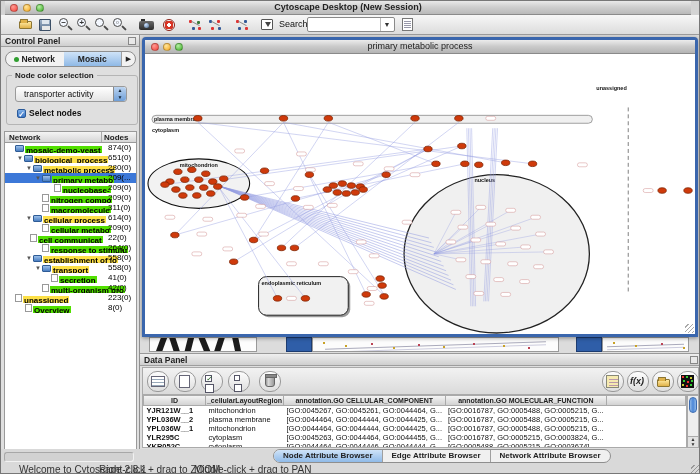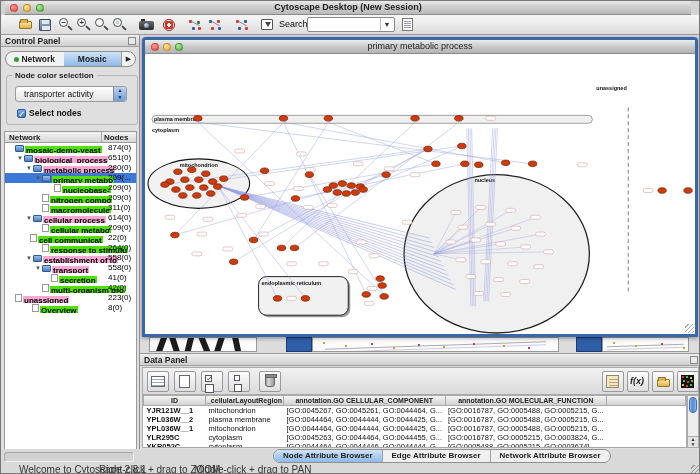--- a/index.html
+++ b/index.html
@@ -65,21 +65,21 @@
   .gridhead .c2{width:34px;padding:1px 0 0 2px;}
   .treewrap{position:absolute;left:3px;top:108px;width:133px;height:312px;background:#fff;border:1px solid #9a9a9a;border-top:none;overflow:hidden;}
   .trow{position:relative;height:10px;line-height:10px;white-space:nowrap;overflow:hidden;}
   .trow.sel{background:#3c78d8;}
   .exp{display:inline-block;width:7px;font-size:6px;color:#555;vertical-align:top;}
   .ticon{display:inline-block;width:9px;height:7px;vertical-align:1px;margin-right:1px;}
   .ticon.folder{background:linear-gradient(#9cc0ea,#4a7ec0);border:1px solid #2f5c96;border-radius:1px;}
   .ticon.file{width:7px;height:8px;background:#fff;border:1px solid #999;}
   .tlabel{font-size:8px;font-weight:bold;color:#000;padding:0 1px;}
   .hl-green{background:#52e000;}
-  .hl-red{background:#f9a8d4;}
+  .hl-red{background:#fde047;}
   .tcount{position:absolute;left:103px;font-size:8px;color:#000;}
   .trow.sel .tcount{color:#000;}
 
   
   .desktop{position:absolute;left:139px;top:34px;width:561px;height:318px;background:#dcdcdc;overflow:hidden;}
   .frag{position:absolute;top:302px;height:15px;background:#f6f6f6;border:1px solid #999;overflow:hidden;}
   .frag.letters{left:9px;width:108px;background:#fdfdfd;}
   .frag.letters i{position:absolute;top:-2px;width:6px;height:20px;background:#1c1c1c;}
   .bluechip{position:absolute;top:302px;width:26px;height:15px;background:#2f5ea8;border:1px solid #1d3c70;}
   .frag.dots{background:#fcfcfc;}
@@ -90,21 +90,21 @@
   .netframe .ftitle{position:relative;height:14px;background:linear-gradient(#ececec,#cacaca 50%,#b4b4b4);border-bottom:1px solid #8a8a8a;}
   .netframe .ftitle .title{position:absolute;left:0;right:0;top:1px;text-align:center;font-size:9px;font-weight:normal;color:#222;}
   .canvas{position:absolute;left:0;top:14px;right:0;bottom:0;background:#fff;overflow:hidden;}
   .canvas svg{position:absolute;left:0;top:0;width:100%;height:100%;}
   .grip{position:absolute;right:1px;bottom:1px;width:9px;height:9px;
     background:repeating-linear-gradient(135deg,transparent 0 2px,#aaa 2px 3px);}
 
   
   .dpanel{position:absolute;left:139px;top:352px;width:561px;height:96px;background:#dfdfdf;border-top:1px solid #999;}
   .dtools{position:absolute;left:2px;top:13px;width:557px;height:28px;background:linear-gradient(#f2f2f2,#dadada);border:1px solid #aaa;}
-  .dbtn{position:absolute;top:3px;width:22px;height:21px;background:linear-gradient(#fdfdfd,#dedede);border:1px solid #999;border-radius:2px;}
+  .dbtn{position:absolute;top:3px;width:22px;height:21px;background:linear-gradient(#fdfdfd,#dedede);border:1px solid #999;border-radius:10px;}
   .d-grid{position:absolute;left:3px;top:4px;width:14px;height:11px;border:1px solid #667;background:
     repeating-linear-gradient(#fff 0 2px,#9ab 2px 3px);}
   .d-doc{position:absolute;left:4px;top:3px;width:11px;height:13px;background:#fff;border:1px solid #667;}
   .d-checks{position:absolute;left:3px;top:3px;width:7px;height:7px;border:1px solid #556;background:#fff;font-size:7px;line-height:6px;color:#151;box-shadow:0 0 0 0;}
   .d-checks:after{content:"";position:absolute;left:-1px;top:8px;width:7px;height:7px;border:1px solid #556;background:#fff;}
   .d-sq{position:absolute;left:5px;top:3px;width:6px;height:6px;border:1px solid #556;background:#fff;}
   .d-sq:after{content:"";position:absolute;left:-1px;top:8px;width:6px;height:6px;border:1px solid #556;background:#fff;}
   .d-trash{position:absolute;left:5px;top:3px;width:10px;height:12px;background:linear-gradient(90deg,#9a9a9a,#d8d8d8 30%,#9a9a9a);border:1px solid #666;border-radius:2px 2px 3px 3px;}
   .d-trash:before{content:"";position:absolute;left:-1px;top:-2px;width:10px;height:2px;background:#888;border:1px solid #666;}
   .d-notes{position:absolute;left:3px;top:3px;width:13px;height:13px;background:#f6eab0;border:1px solid #887;}
@@ -227,21 +227,21 @@
           <div class="trow" style="padding-left: 30px;"><span class="exp"></span><span class="ticon file"></span><span class="tlabel hl-green">macromolecule</span><span class="tcount">311(0)</span></div>
           <div class="trow" style="padding-left: 21px;"><span class="exp">▼</span><span class="ticon folder"></span><span class="tlabel hl-red">cellular process</span><span class="tcount">614(0)</span></div>
           <div class="trow" style="padding-left: 30px;"><span class="exp"></span><span class="ticon file"></span><span class="tlabel hl-green">cellular metabo</span><span class="tcount">209(0)</span></div>
           <div class="trow" style="padding-left: 18px;"><span class="exp"></span><span class="ticon file"></span><span class="tlabel hl-green">cell communicat</span><span class="tcount">22(0)</span></div>
           <div class="trow" style="padding-left: 30px;"><span class="exp"></span><span class="ticon file"></span><span class="tlabel hl-green">response to stimulu</span><span class="tcount">264(0)</span></div>
           <div class="trow" style="padding-left: 21px;"><span class="exp">▼</span><span class="ticon folder"></span><span class="tlabel hl-red">establishment of lo</span><span class="tcount">558(0)</span></div>
           <div class="trow" style="padding-left: 30px;"><span class="exp">▼</span><span class="ticon folder"></span><span class="tlabel hl-red">transport</span><span class="tcount">558(0)</span></div>
           <div class="trow" style="padding-left: 39px;"><span class="exp"></span><span class="ticon file"></span><span class="tlabel hl-green">secretion</span><span class="tcount">41(0)</span></div>
           <div class="trow" style="padding-left: 30px;"><span class="exp"></span><span class="ticon file"></span><span class="tlabel hl-green">multi-organism pro</span><span class="tcount">42(0)</span></div>
           <div class="trow" style="padding-left: 3px;"><span class="exp"></span><span class="ticon file"></span><span class="tlabel hl-red">unassigned</span><span class="tcount">223(0)</span></div>
-          <div class="trow" style="padding-left: 20px;"><span class="exp"></span><span class="ticon file"></span><span class="tlabel hl-green">Overview</span><span class="tcount">8(0)</span></div>
+          <div class="trow" style="padding-left: 13px;"><span class="exp"></span><span class="ticon file"></span><span class="tlabel hl-green">Overview</span><span class="tcount">8(0)</span></div>
         </div>
       </div>
   </div>
 
   <div class="desktop">
     <div class="frag letters">
       <i style="left:8px;transform:rotate(20deg)"></i>
         <i style="left:22px;transform:rotate(-18deg)"></i>
       <i style="left:36px;transform:rotate(14deg)"></i>
         <i style="left:52px;transform:rotate(-22deg)"></i>

